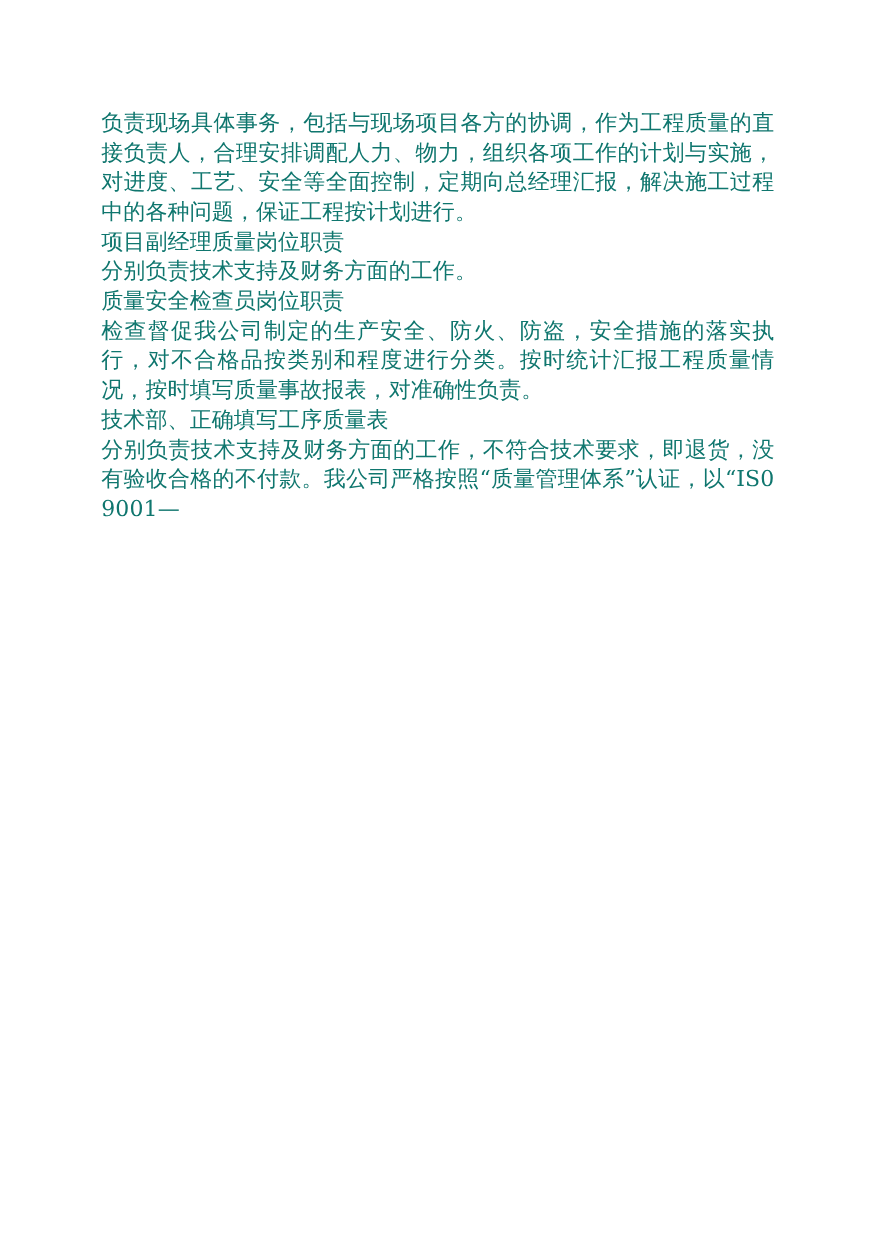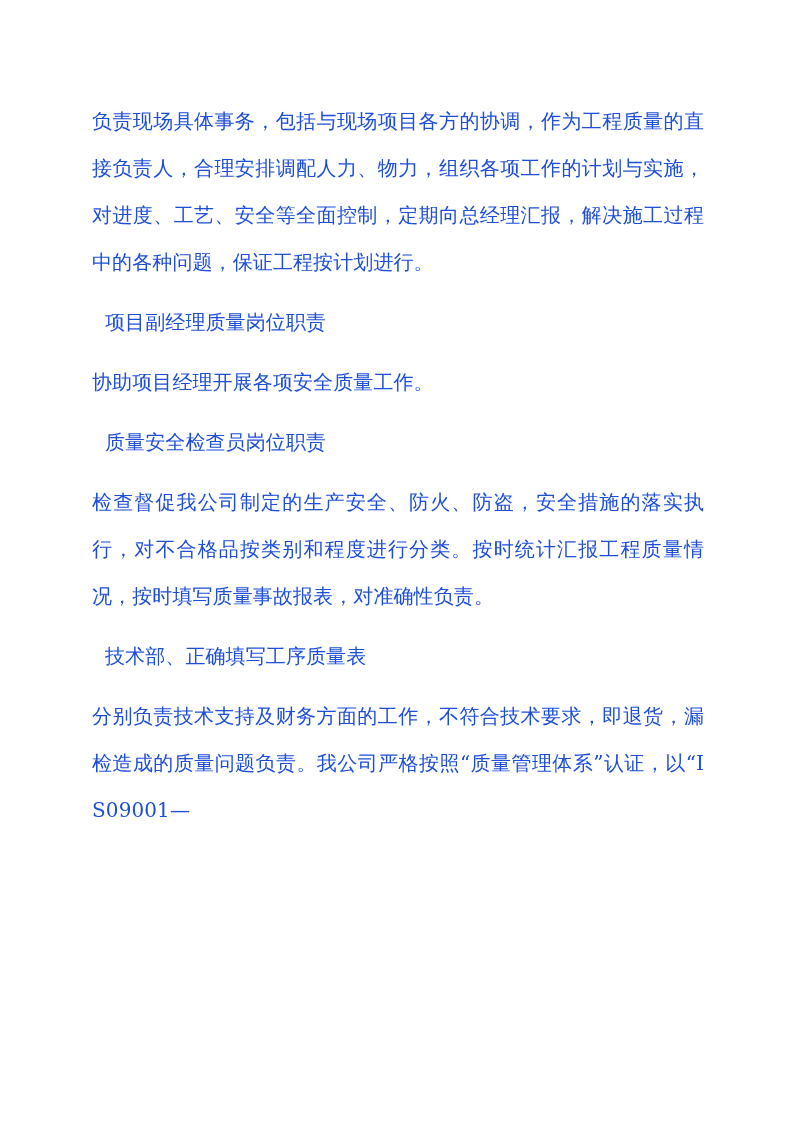--- a/index.html
+++ b/index.html
@@ -13,40 +13,40 @@
       position: relative;
       overflow: hidden;
     }
     .page {
       position: absolute;
       left: 92px;
       top: 98px;
       width: 612px;
       font-family: "DejaVu Serif", "Liberation Serif", serif;
       font-size: 20px;
-      line-height: 47px;
-      color: #1d4ed8;
+      line-height: 27px;
+      color: #0f766e;
       letter-spacing: 0.1px;
     }
     .para {
       margin: 0;
       padding: 0;
       text-align: justify;
       text-justify: inter-ideograph;
       word-break: break-all;
     }
     .heading {
-      margin: 13px;
+      margin: 0;
       padding: 0;
     }
   </style>
 </head>
 <body>
 
 <div class="page">
   <p class="para">负责现场具体事务，包括与现场项目各方的协调，作为工程质量的直接负责人，合理安排调配人力、物力，组织各项工作的计划与实施，对进度、工艺、安全等全面控制，定期向总经理汇报，解决施工过程中的各种问题，保证工程按计划进行。</p>
   <p class="heading">项目副经理质量岗位职责</p>
-  <p class="para">协助项目经理开展各项安全质量工作。</p>
+  <p class="para">分别负责技术支持及财务方面的工作。</p>
   <p class="heading">质量安全检查员岗位职责</p>
   <p class="para">检查督促我公司制定的生产安全、防火、防盗，安全措施的落实执行，对不合格品按类别和程度进行分类。按时统计汇报工程质量情况，按时填写质量事故报表，对准确性负责。</p>
   <p class="heading">技术部、正确填写工序质量表</p>
-  <p class="para">分别负责技术支持及财务方面的工作，不符合技术要求，即退货，漏检造成的质量问题负责。我公司严格按照“质量管理体系”认证，以“IS09001—</p>
+  <p class="para">分别负责技术支持及财务方面的工作，不符合技术要求，即退货，没有验收合格的不付款。我公司严格按照“质量管理体系”认证，以“IS09001—</p>
 </div>
 
 </body></html>

